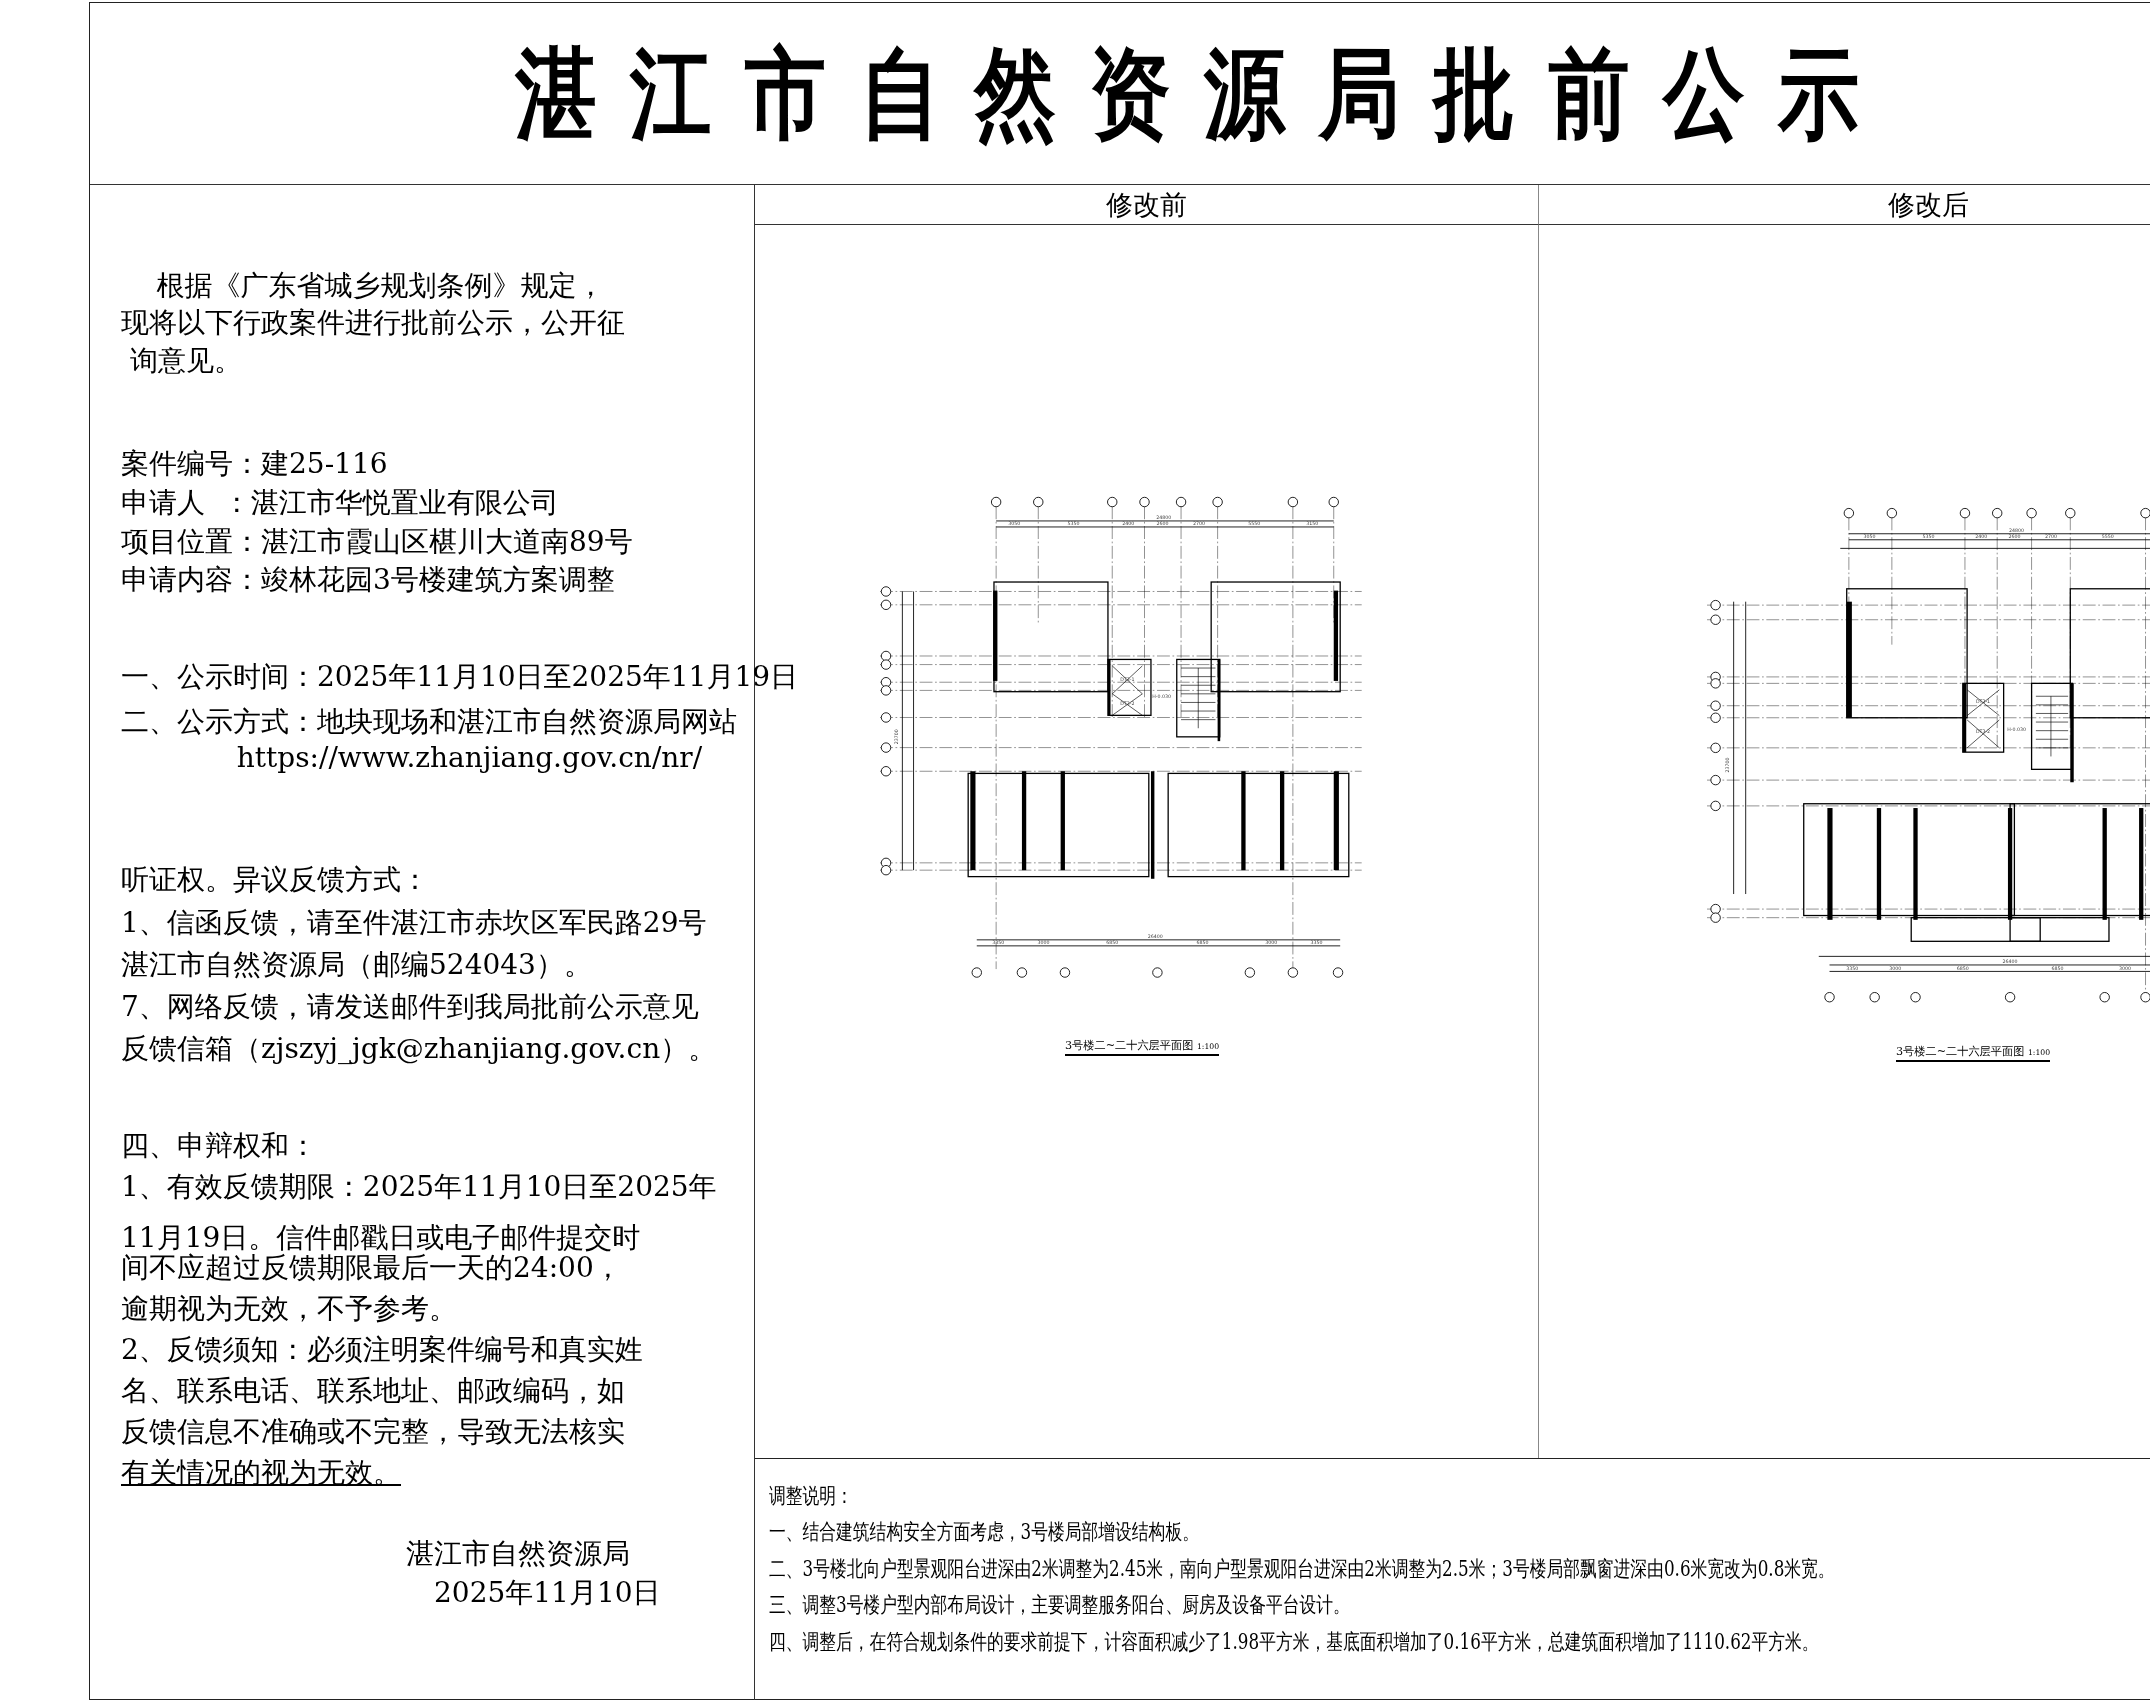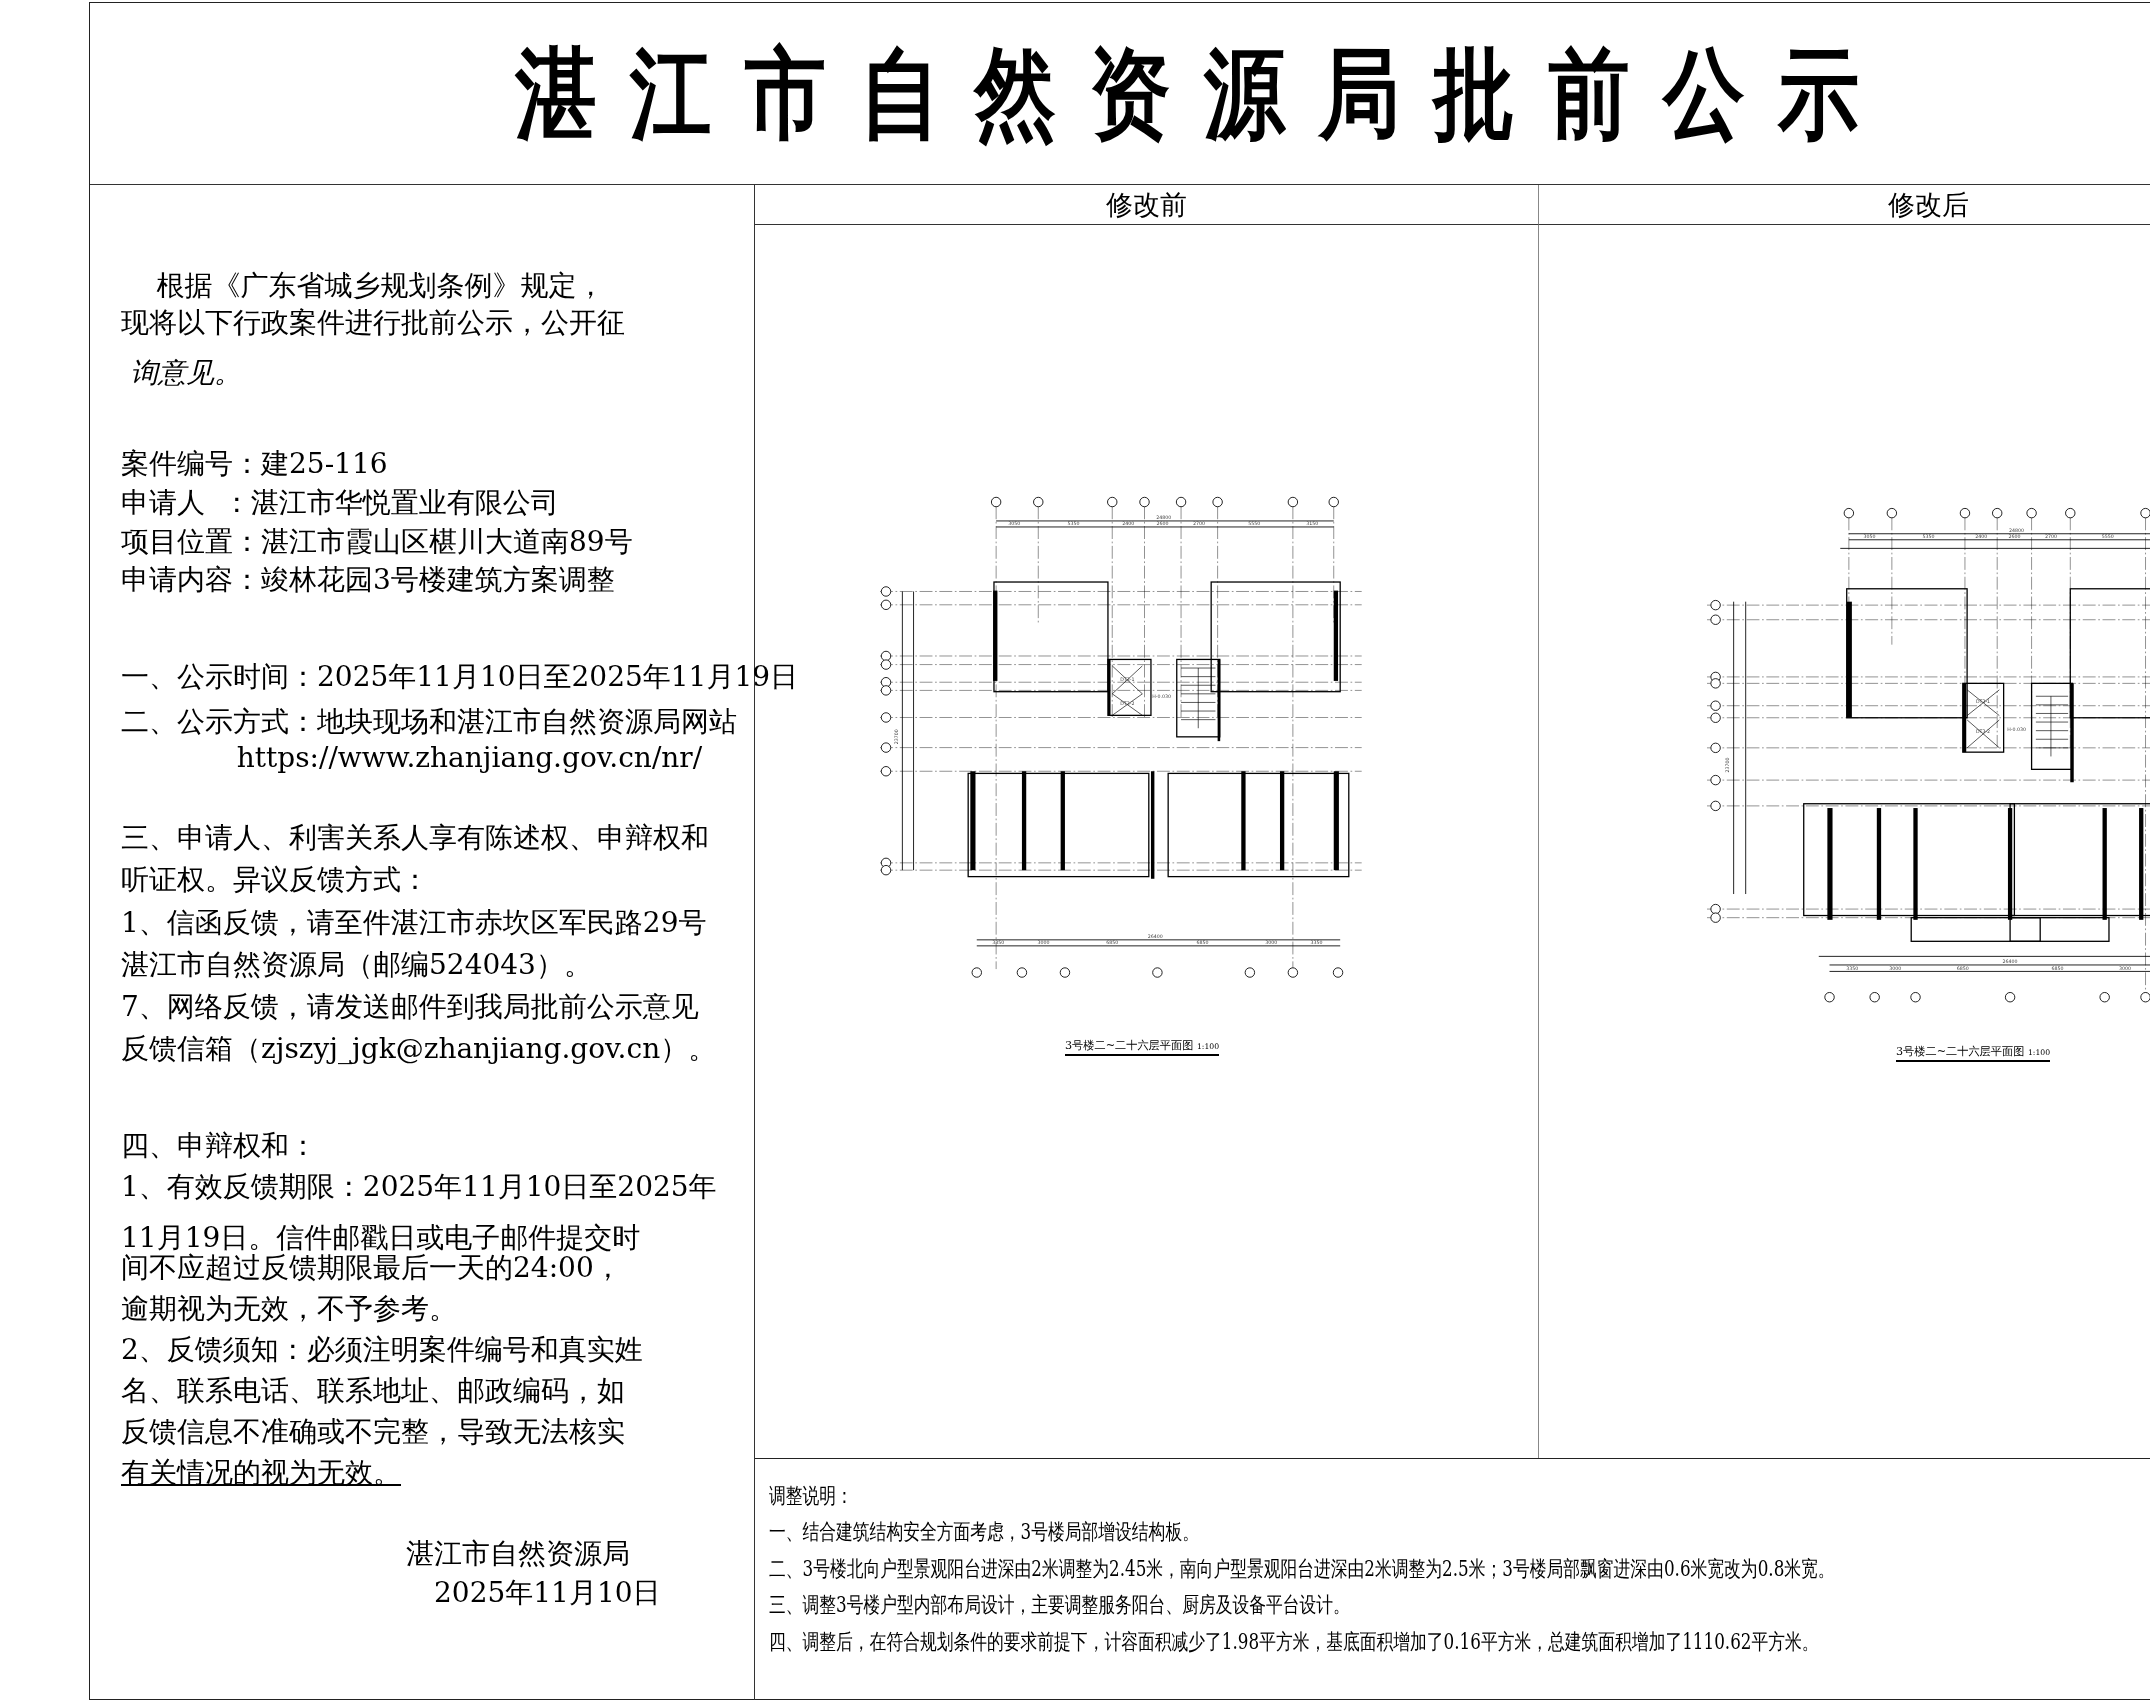--- a/index.html
+++ b/index.html
@@ -35,33 +35,32 @@
 
 <div class="frame">
 
   <div class="title-row">
     <div class="title">湛江市自然资源局批前公示</div>
   </div>
 
   <div class="left-col">
     <div class="lc-text" style="top:80px;">    根据《广东省城乡规划条例》规定，</div>
     <div class="lc-text" style="top:117px;">现将以下行政案件进行批前公示，公开征</div>
-    <div class="lc-text" style="top:167px;font-style:italic;"> 询意见。</div>
+    <div class="lc-text" style="top:155px;"> 询意见。</div>
 
     <div class="lc-text" style="top:258px;">案件编号：建25-116</div>
     <div class="lc-text" style="top:297px;">申请人  ：湛江市华悦置业有限公司</div>
     <div class="lc-text" style="top:336px;">项目位置：湛江市霞山区椹川大道南89号</div>
     <div class="lc-text" style="top:374px;">申请内容：竣林花园3号楼建筑方案调整</div>
 
     <div class="lc-text" style="top:471px;">一、公示时间：2025年11月10日至2025年11月19日</div>
 
     <div class="lc-text" style="top:516px;">二、公示方式：地块现场和湛江市自然资源局网站</div>
     <div class="lc-text" style="top:552px;">             https://www.zhanjiang.gov.cn/nr/</div>
 
-    <div class="lc-text" style="top:632px;">三、申请人、利害关系人享有陈述权、申辩权和</div>
     <div class="lc-text" style="top:674px;">听证权。异议反馈方式：</div>
     <div class="lc-text" style="top:717px;">1、信函反馈，请至件湛江市赤坎区军民路29号</div>
     <div class="lc-text" style="top:759px;">湛江市自然资源局（邮编524043）。</div>
     <div class="lc-text" style="top:801px;">7、网络反馈，请发送邮件到我局批前公示意见</div>
     <div class="lc-text" style="top:843px;">反馈信箱（zjszyj_jgk@zhanjiang.gov.cn）。</div>
 
     <div class="lc-text" style="top:940px;">四、申辩权和：</div>
     <div class="lc-text" style="top:981px;">1、有效反馈期限：2025年11月10日至2025年</div>
     <div class="lc-text" style="top:1032px;">11月19日。信件邮戳日或电子邮件提交时</div>
     <div class="lc-text" style="top:1062px;">间不应超过反馈期限最后一天的24:00，</div>

